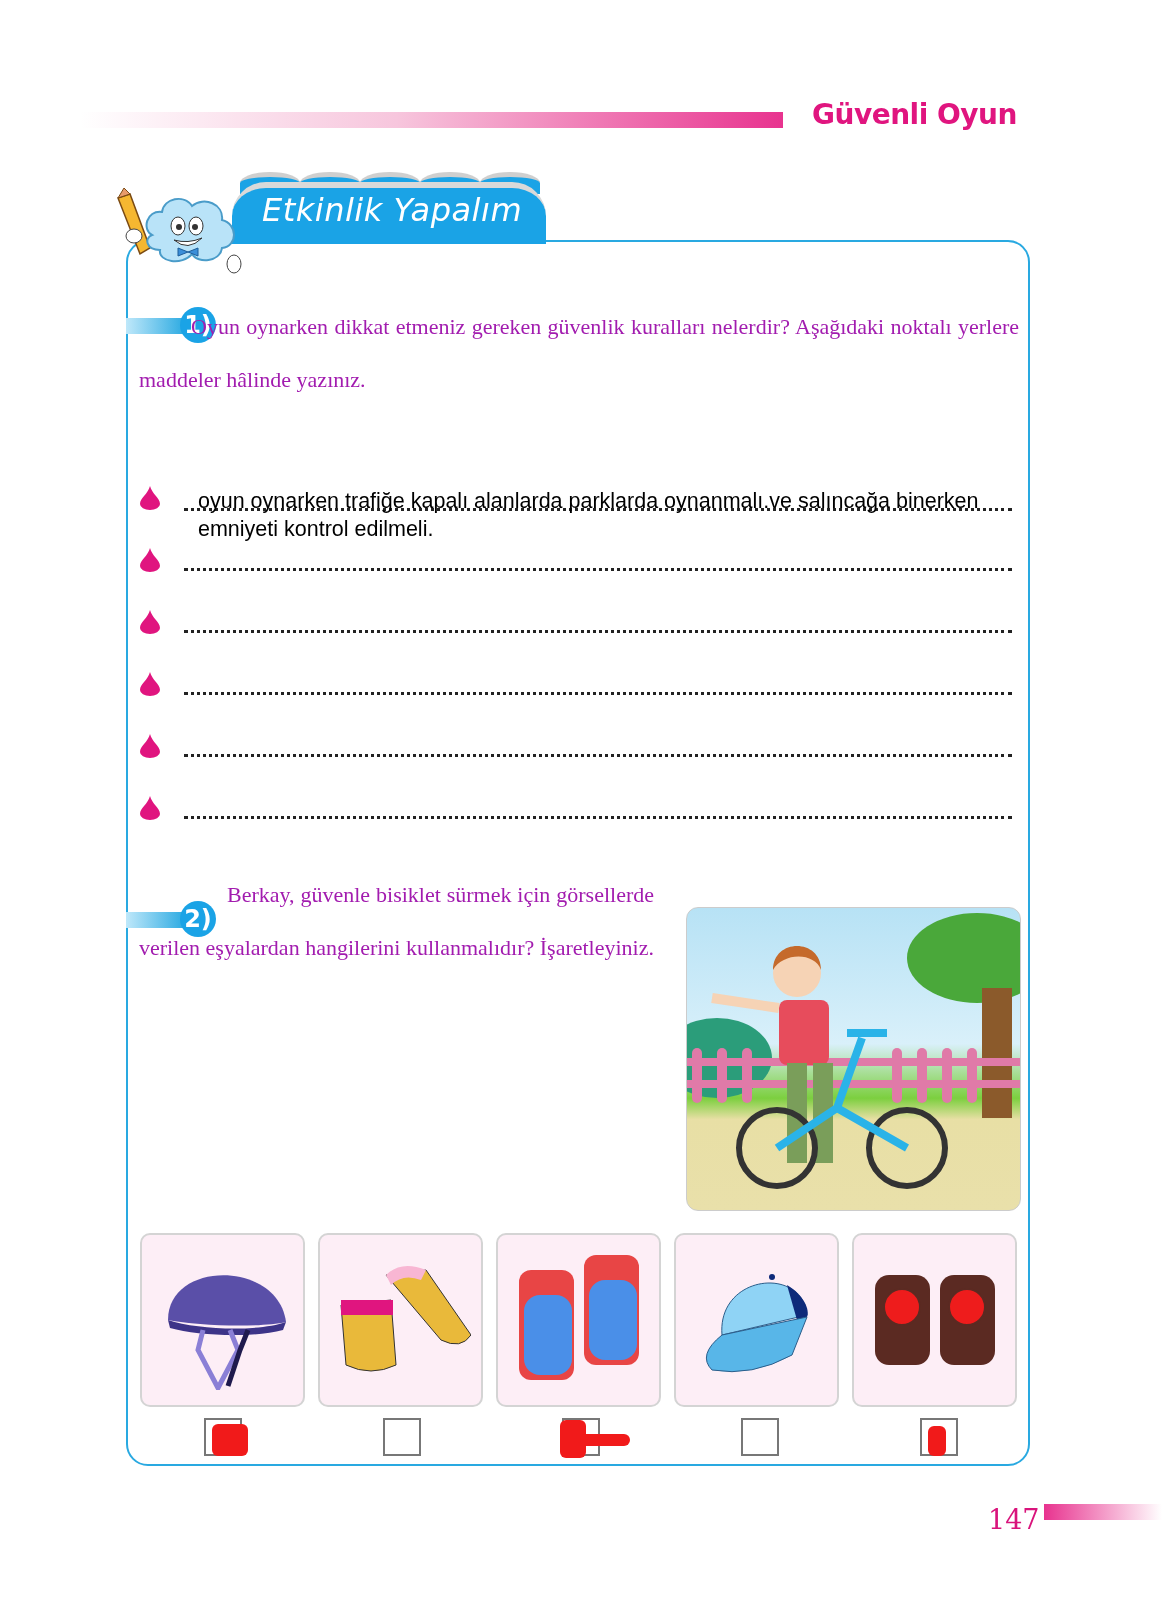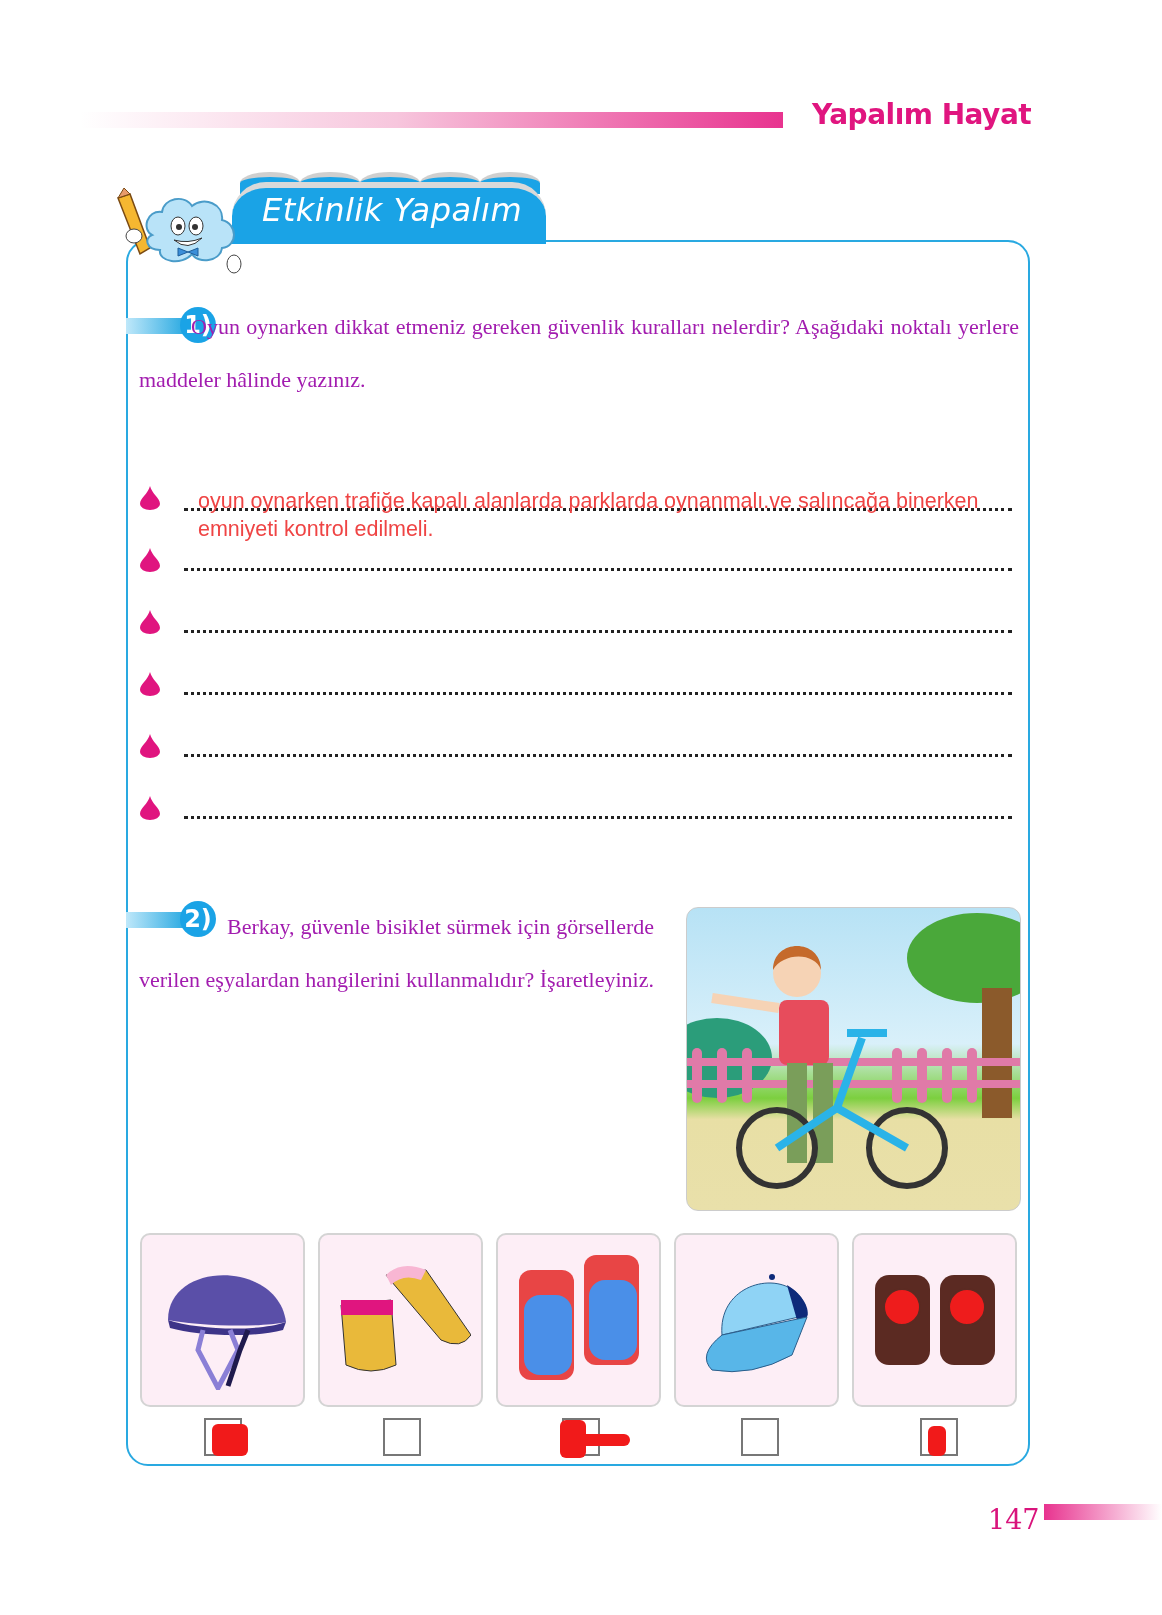--- a/index.html
+++ b/index.html
@@ -12,36 +12,36 @@
   .tab-scallops span{flex:1;height:22px;border-radius:50% 50% 0 0;background:#1aa3e6;border-top:5px solid #cfcfcf;box-sizing:border-box;}
   .tab-label{position:absolute;left:262px;top:191px;font-size:32px;color:#fff;font-family:"DejaVu Sans",sans-serif;letter-spacing:0.5px;font-style:italic;}
   .mascot{position:absolute;left:112px;top:180px;width:150px;height:100px;}
   .q-bar{position:absolute;height:16px;background:linear-gradient(to right,#bfe8fa,#29a9e1);}
   .q-num{position:absolute;width:36px;height:36px;border-radius:50%;background:#1aa3e6;color:#fff;font-weight:bold;font-size:24px;display:flex;align-items:center;justify-content:center;}
   .q-text{position:absolute;font-size:22px;line-height:53px;text-align:justify;color:#a21caf;font-family:Liberation Serif, serif;}
   .q1-text{left:139px;top:300px;width:880px;}
   .q1-text .first{display:inline-block;width:52px;}
   .bullet{position:absolute;left:140px;width:20px;height:24px;}
   .dots{position:absolute;left:184px;width:828px;height:2px;border-bottom:3px dotted #222;}
-  .answer{position:absolute;left:198px;top:487px;font-family:"Liberation Sans",sans-serif;font-size:21.5px;color:#ef4444;line-height:28px;width:880px;white-space:pre-wrap;}
-  .q2-text{left:139px;top:900px;width:515px;}
+  .answer{position:absolute;left:198px;top:487px;font-family:"Liberation Sans",sans-serif;font-size:21.5px;color:#000000;line-height:28px;width:880px;white-space:pre-wrap;}
+  .q2-text{left:139px;top:868px;width:515px;}
   .bike-img{position:absolute;left:686px;top:907px;width:333px;height:302px;border-radius:12px;border:1px solid #ccc;overflow:hidden;background:linear-gradient(#b7e2f5 0%,#d9f0fa 45%,#7ccf3f 63%,#e8dfa5 70%,#e9e0aa 100%);}
   .items{position:absolute;left:140px;top:1233px;display:flex;gap:13px;}
   .item{width:165px;height:174px;border:2px solid #d4d4d4;border-radius:10px;background:#fdeef6;box-sizing:border-box;display:flex;align-items:center;justify-content:center;}
   .checks{position:absolute;top:1418px;left:0;width:1162px;height:44px;}
   .check{position:absolute;width:38px;height:38px;border:2px solid #777;box-sizing:border-box;background:#fff;}
   .mark{position:absolute;background:#f11a1a;border-radius:6px;}
   .page-num{position:absolute;left:988px;top:1492px;font-family:"DejaVu Serif",serif;font-size:27px;color:#d9147c;margin-top:12px;}
   .bottom-bar{position:absolute;left:1044px;top:1504px;width:118px;height:16px;background:linear-gradient(to right,#e8338f,rgba(255,255,255,0));}
 </style>
 </head>
 <body>
 
 <div class="top-bar"></div>
-<div class="chapter-title">Yapalım Hayat</div>
+<div class="chapter-title">Güvenli Oyun</div>
 
 <div class="card"></div>
 
 <div class="tab-scallops">
     <span></span>
     <span></span>
     <span></span>
     <span></span>
     <span></span>
   </div>

